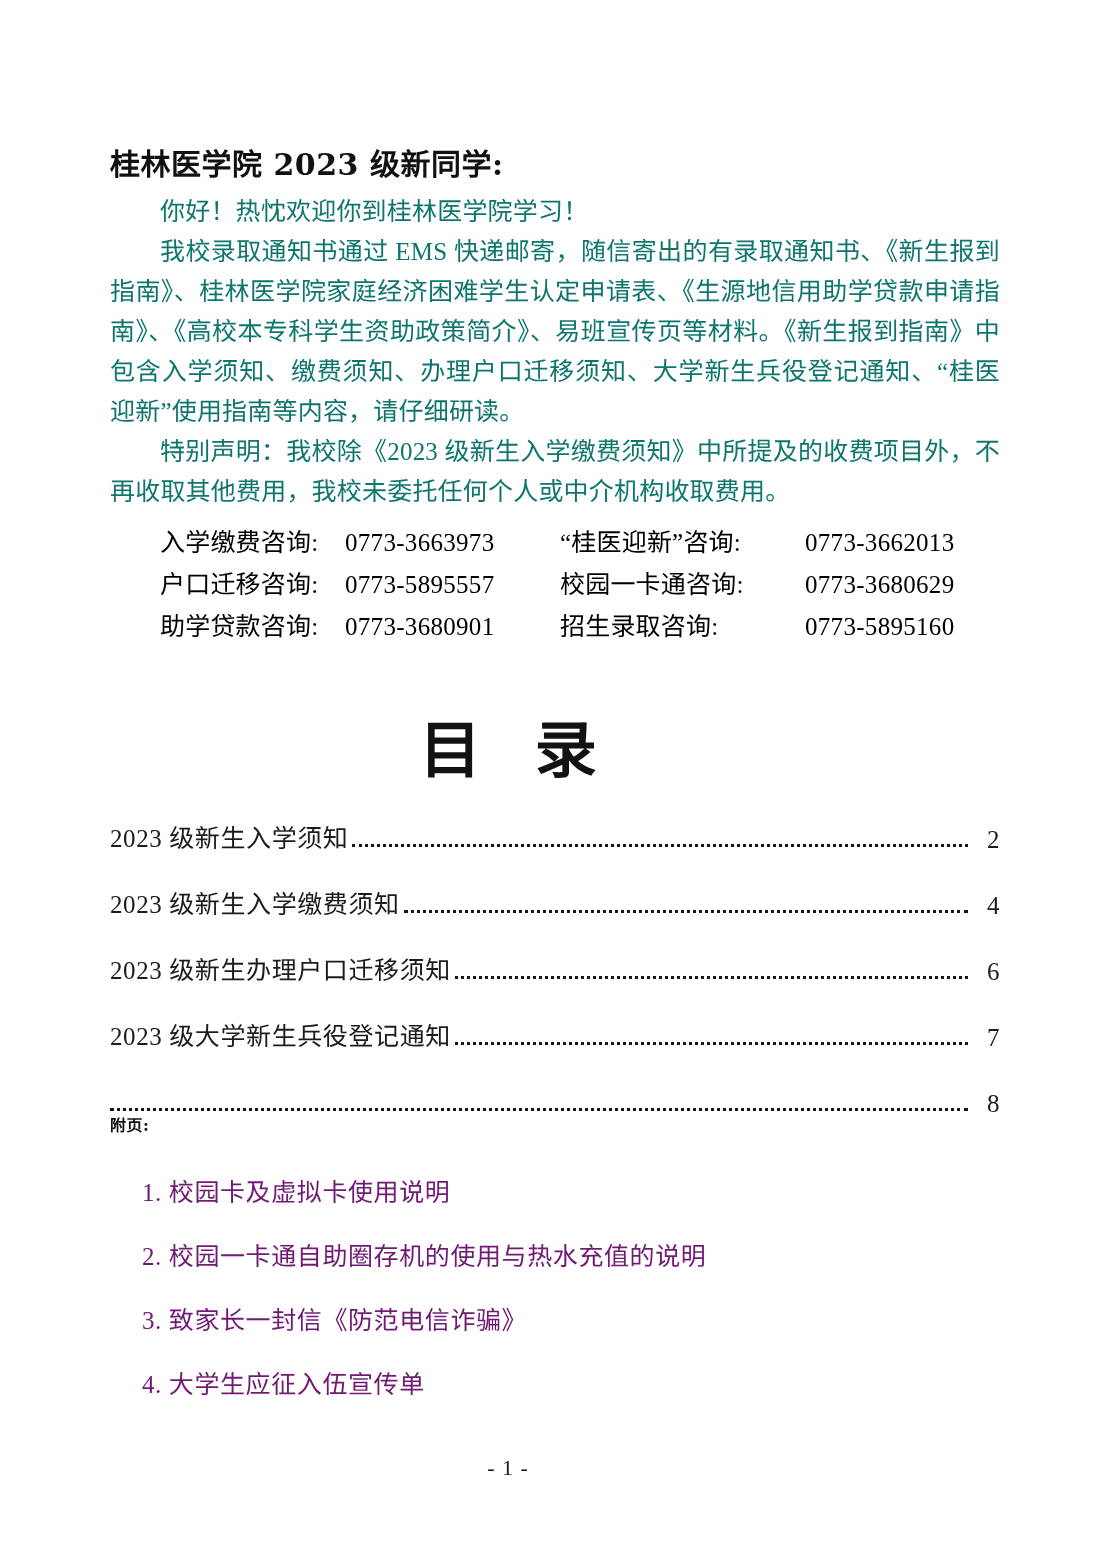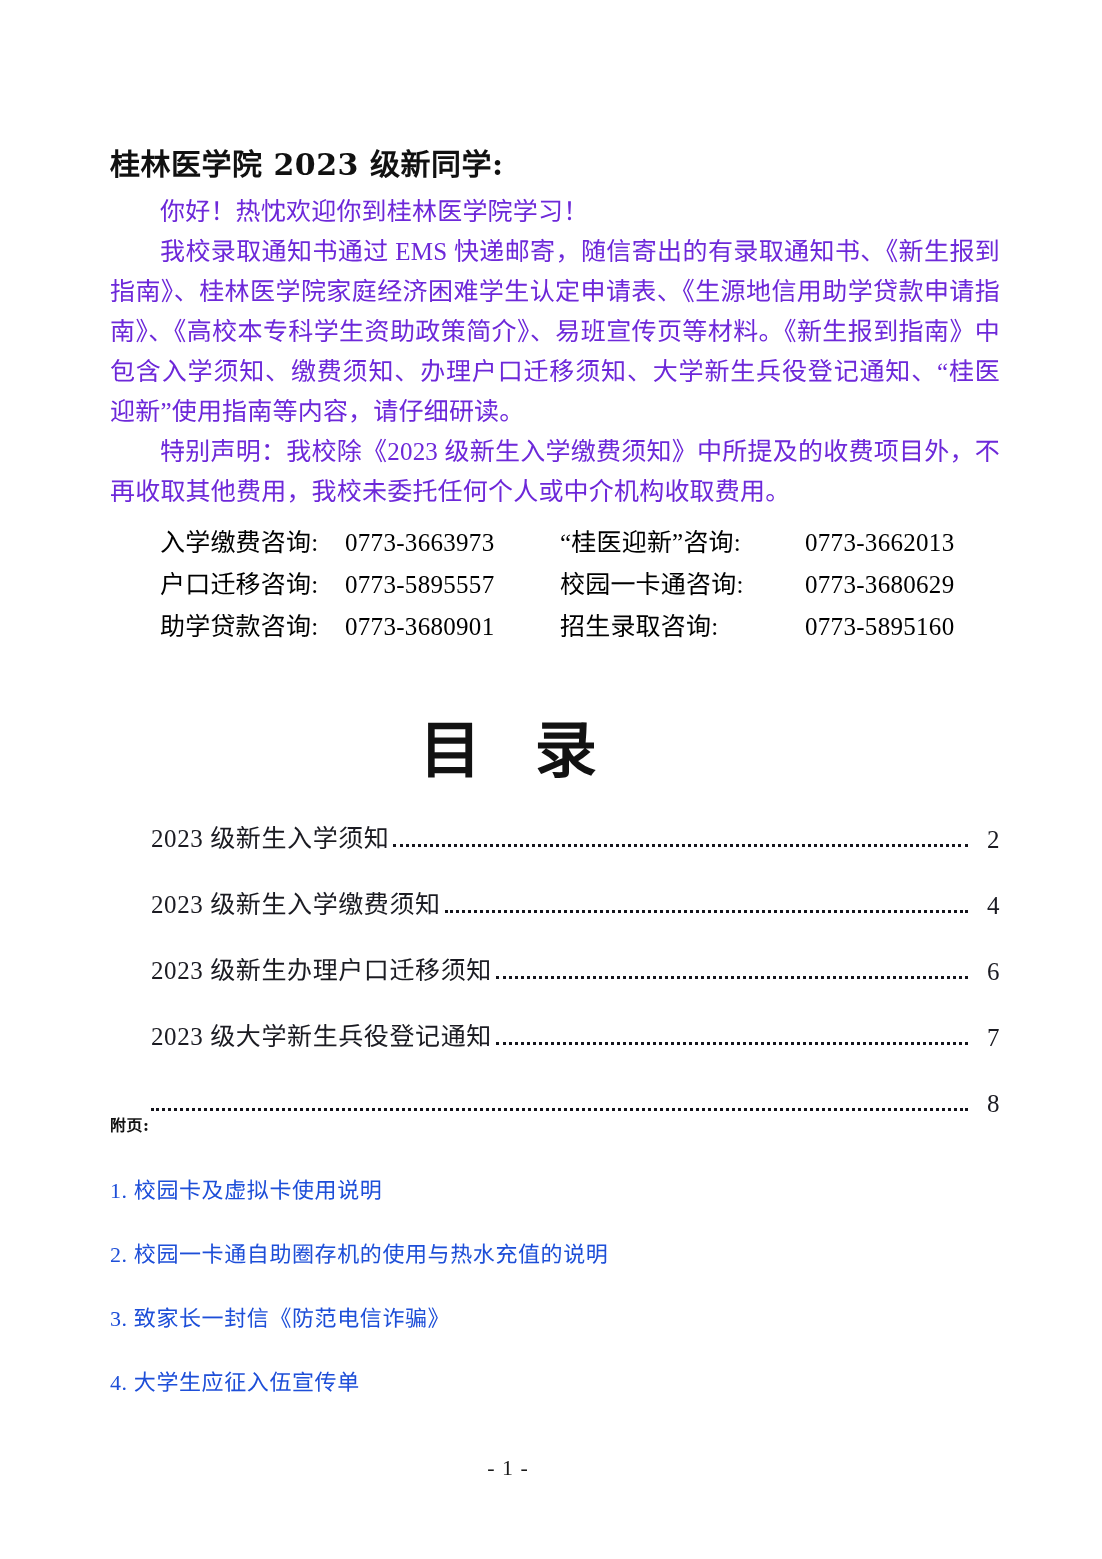--- a/index.html
+++ b/index.html
@@ -39,21 +39,21 @@
     left: 110px;
     top: 192px;
     width: 890px;
   }
 
   .para {
     font-size: 25px;
     line-height: 40px;
     text-align: justify;
     text-justify: inter-character;
-    color: #6d28d9;
+    color: #0f766e;
     margin: 0;
     text-indent: 2em;
     letter-spacing: 0.2px;
   }
 
   .para + .para {
     margin-top: 0px;
   }
 
   
@@ -128,21 +128,20 @@
     width: 890px;
   }
 
   .toc-entry {
     display: flex;
     align-items: flex-end;
     height: 66px;
     font-size: 25px;
     color: #1b1b22;
     letter-spacing: 0.6px;
-    margin-left: 41px;
   }
 
   .toc-label {
     white-space: nowrap;
     padding-right: 4px;
   }
 
   .toc-leader {
     flex: 1 1 auto;
     position: relative;
@@ -179,25 +178,26 @@
   .appendix-heading {
     font-family: "DejaVu Serif", "Liberation Serif", serif;
     font-weight: 700;
     font-size: 16px;
     color: #111111;
     letter-spacing: 0.5px;
     margin-bottom: 36px;
   }
 
   .appendix-item {
-    font-size: 22px;
-    color: #1d4ed8;
+    font-size: 25px;
+    color: #701a75;
     letter-spacing: 0.6px;
     height: 64px;
     white-space: nowrap;
+    margin-left: 32px;
   }
 
   
   .page-number {
     position: absolute;
     left: 0;
     right: 0;
     top: 1455px;
     text-align: center;
     font-size: 22px;

